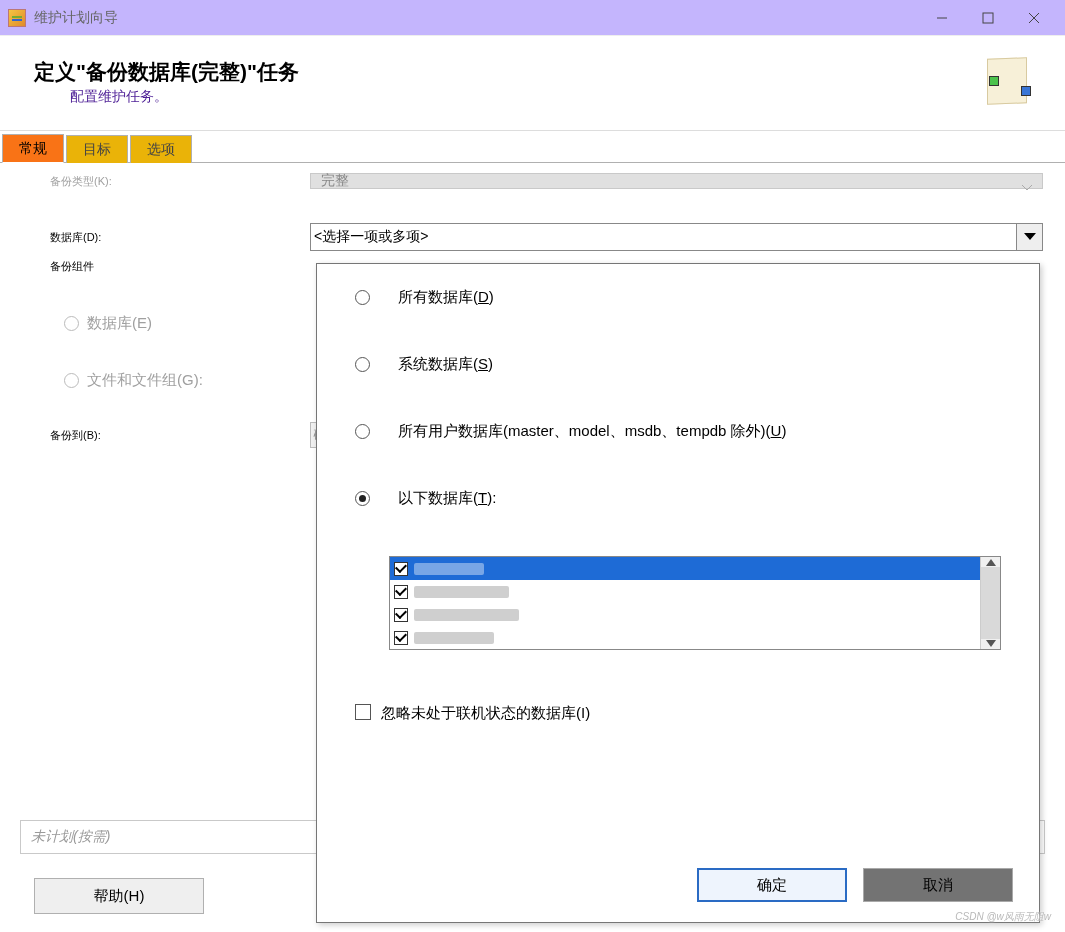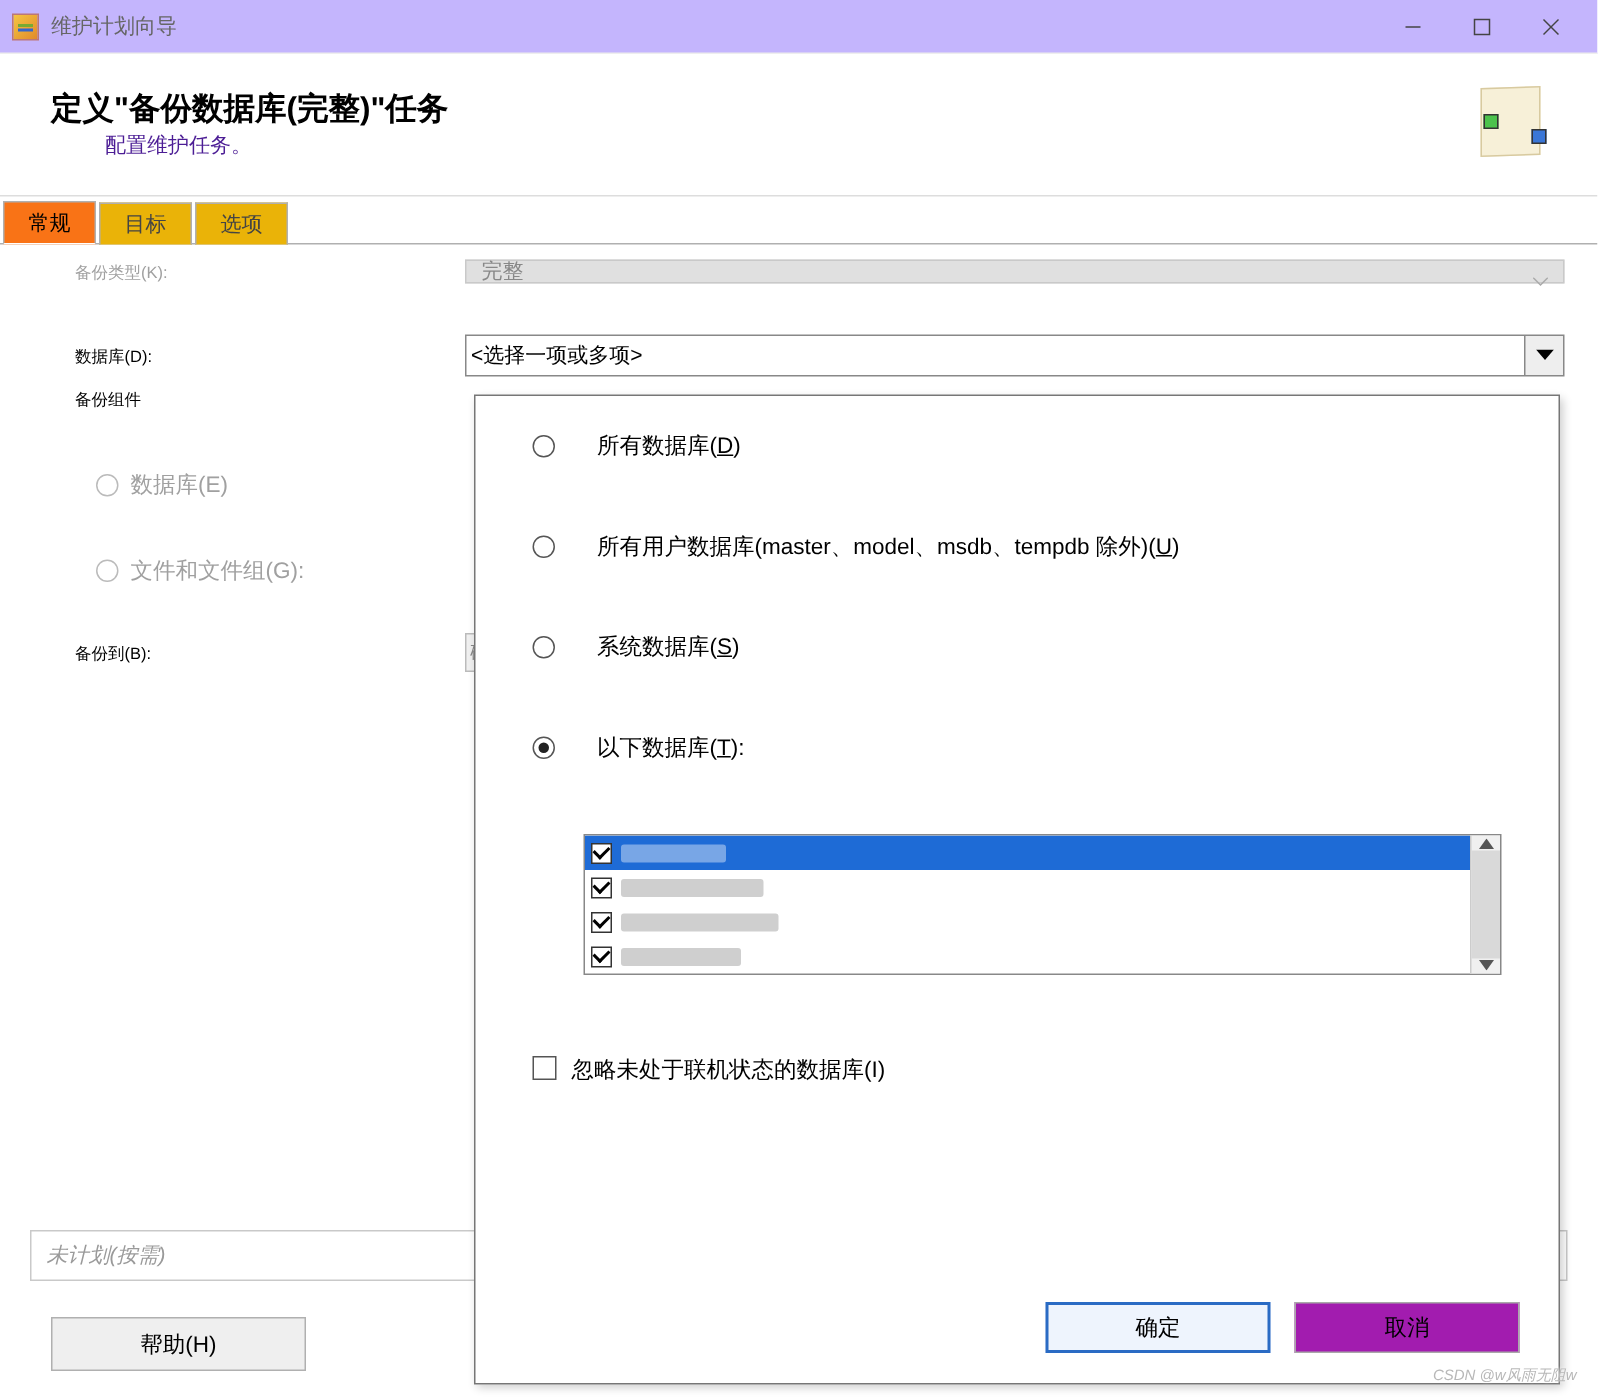--- a/index.html
+++ b/index.html
@@ -234,21 +234,21 @@
       flex-shrink:0;
     }
 
     .dd-buttons {
       position:absolute; right:26px; bottom:20px;
       display:flex; gap:16px;
     }
     .btn {
       width:150px; height:34px;
       border:1px solid #a9a9a9;
-      background:#a21caf;
+      background:#737373;
       display:flex;align-items:center;justify-content:center;
       font-size:15px;
     }
     .btn.primary { border:2px solid #2a6bc4; background:#eef4fd; }
 
     .bottom-area {
       position:absolute;
       left:0; right:0; bottom:0;
       padding:0 0 18px 0;
     }
@@ -393,28 +393,28 @@
     <div class="dd-radio">
       <span class="radio-outer"></span>
       <span>
         <span>所有数据库(</span><span class="ul">D</span><span>)</span>
       </span>
     </div>
 
     <div class="dd-radio">
       <span class="radio-outer"></span>
       <span>
-        <span>所有用户数据库(master、model、msdb、tempdb 除外)(</span><span class="ul">U</span><span>)</span>
+        <span>系统数据库(</span><span class="ul">S</span><span>)</span>
       </span>
     </div>
 
     <div class="dd-radio">
       <span class="radio-outer"></span>
       <span>
-        <span>系统数据库(</span><span class="ul">S</span><span>)</span>
+        <span>所有用户数据库(master、model、msdb、tempdb 除外)(</span><span class="ul">U</span><span>)</span>
       </span>
     </div>
 
     <div class="dd-radio selected">
       <span class="radio-outer"></span>
       <span>
         <span>以下数据库(</span><span class="ul">T</span><span>):</span>
       </span>
     </div>
 

